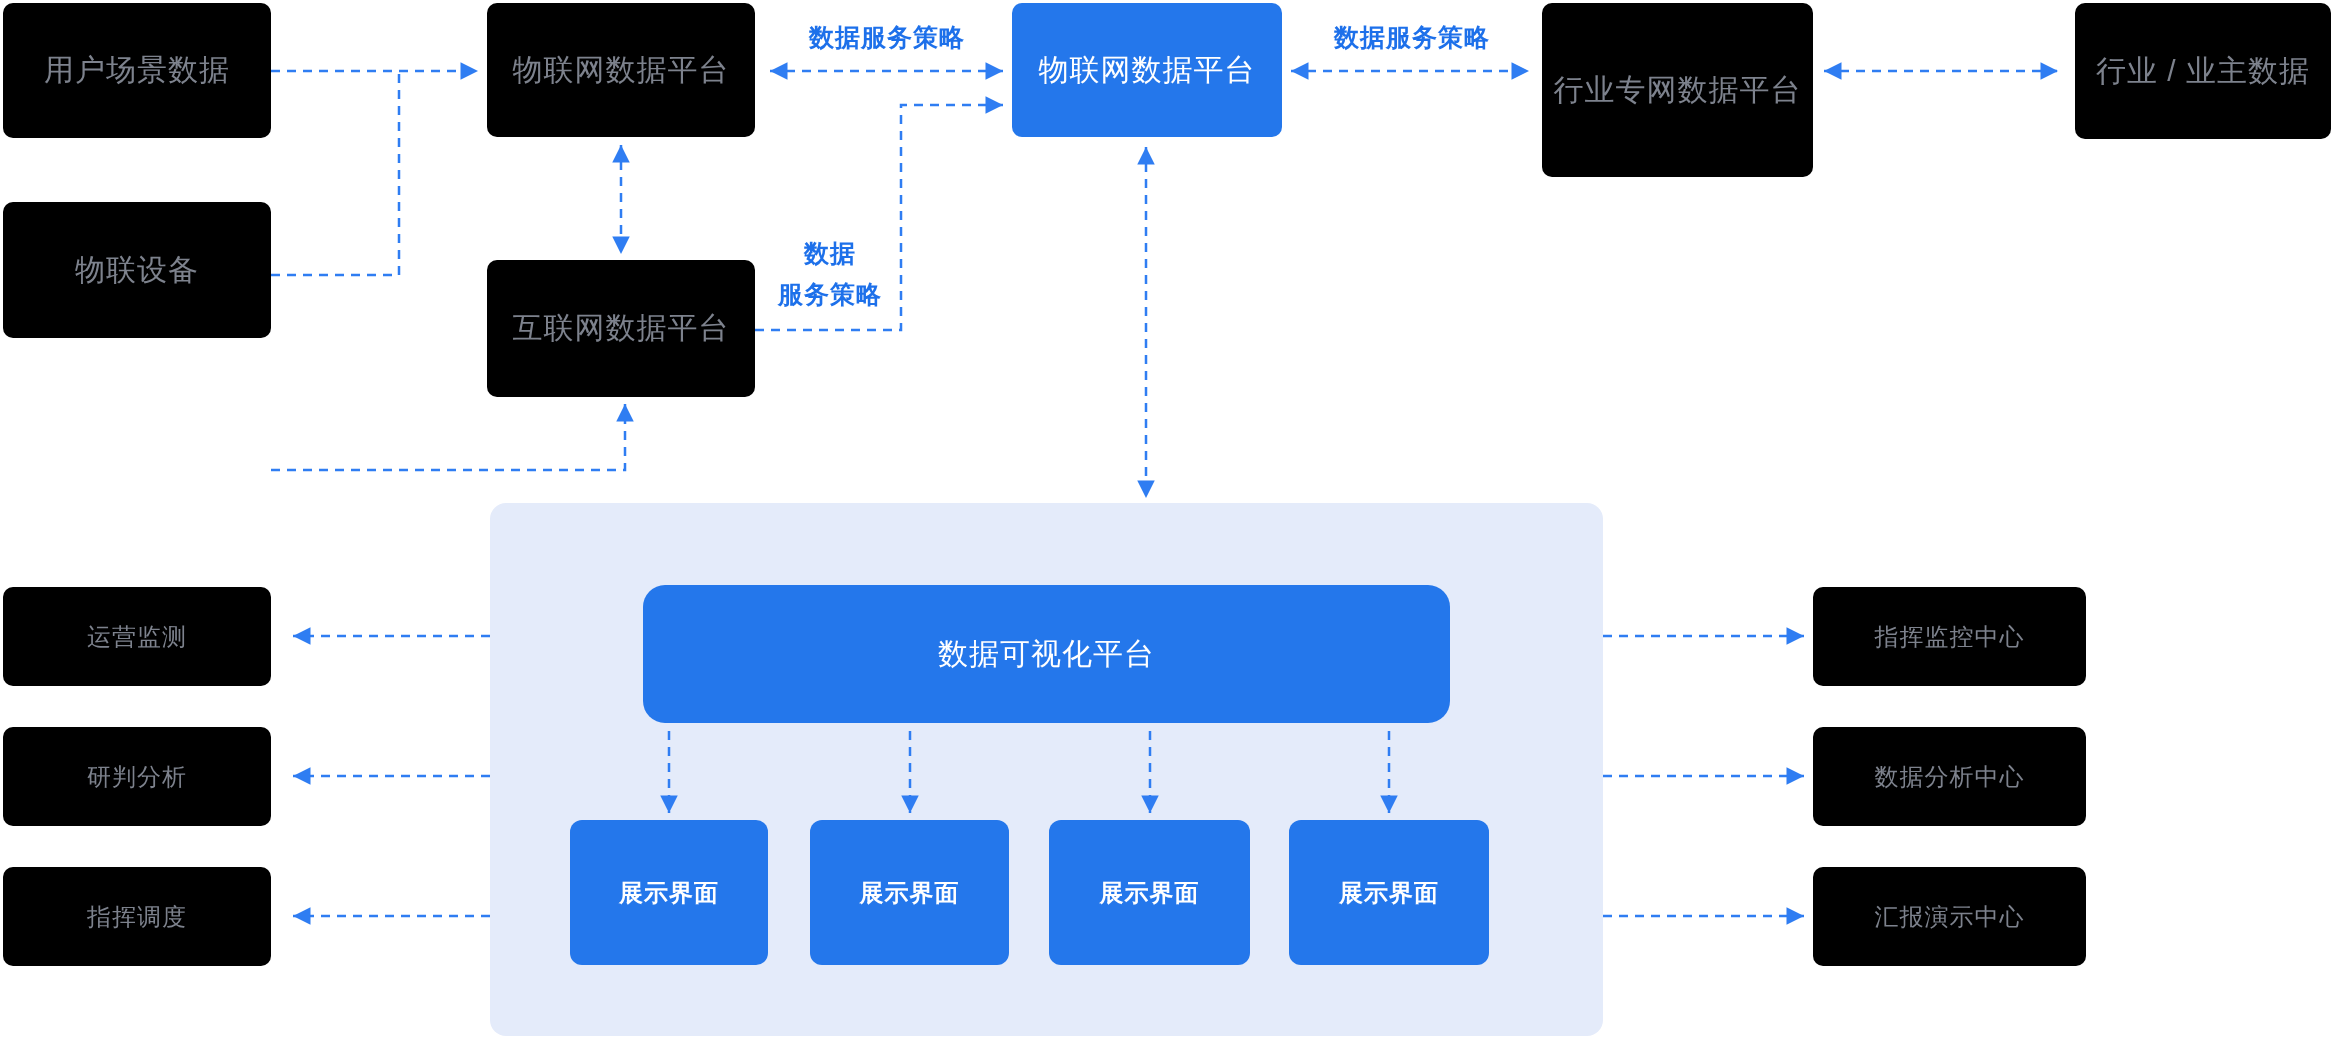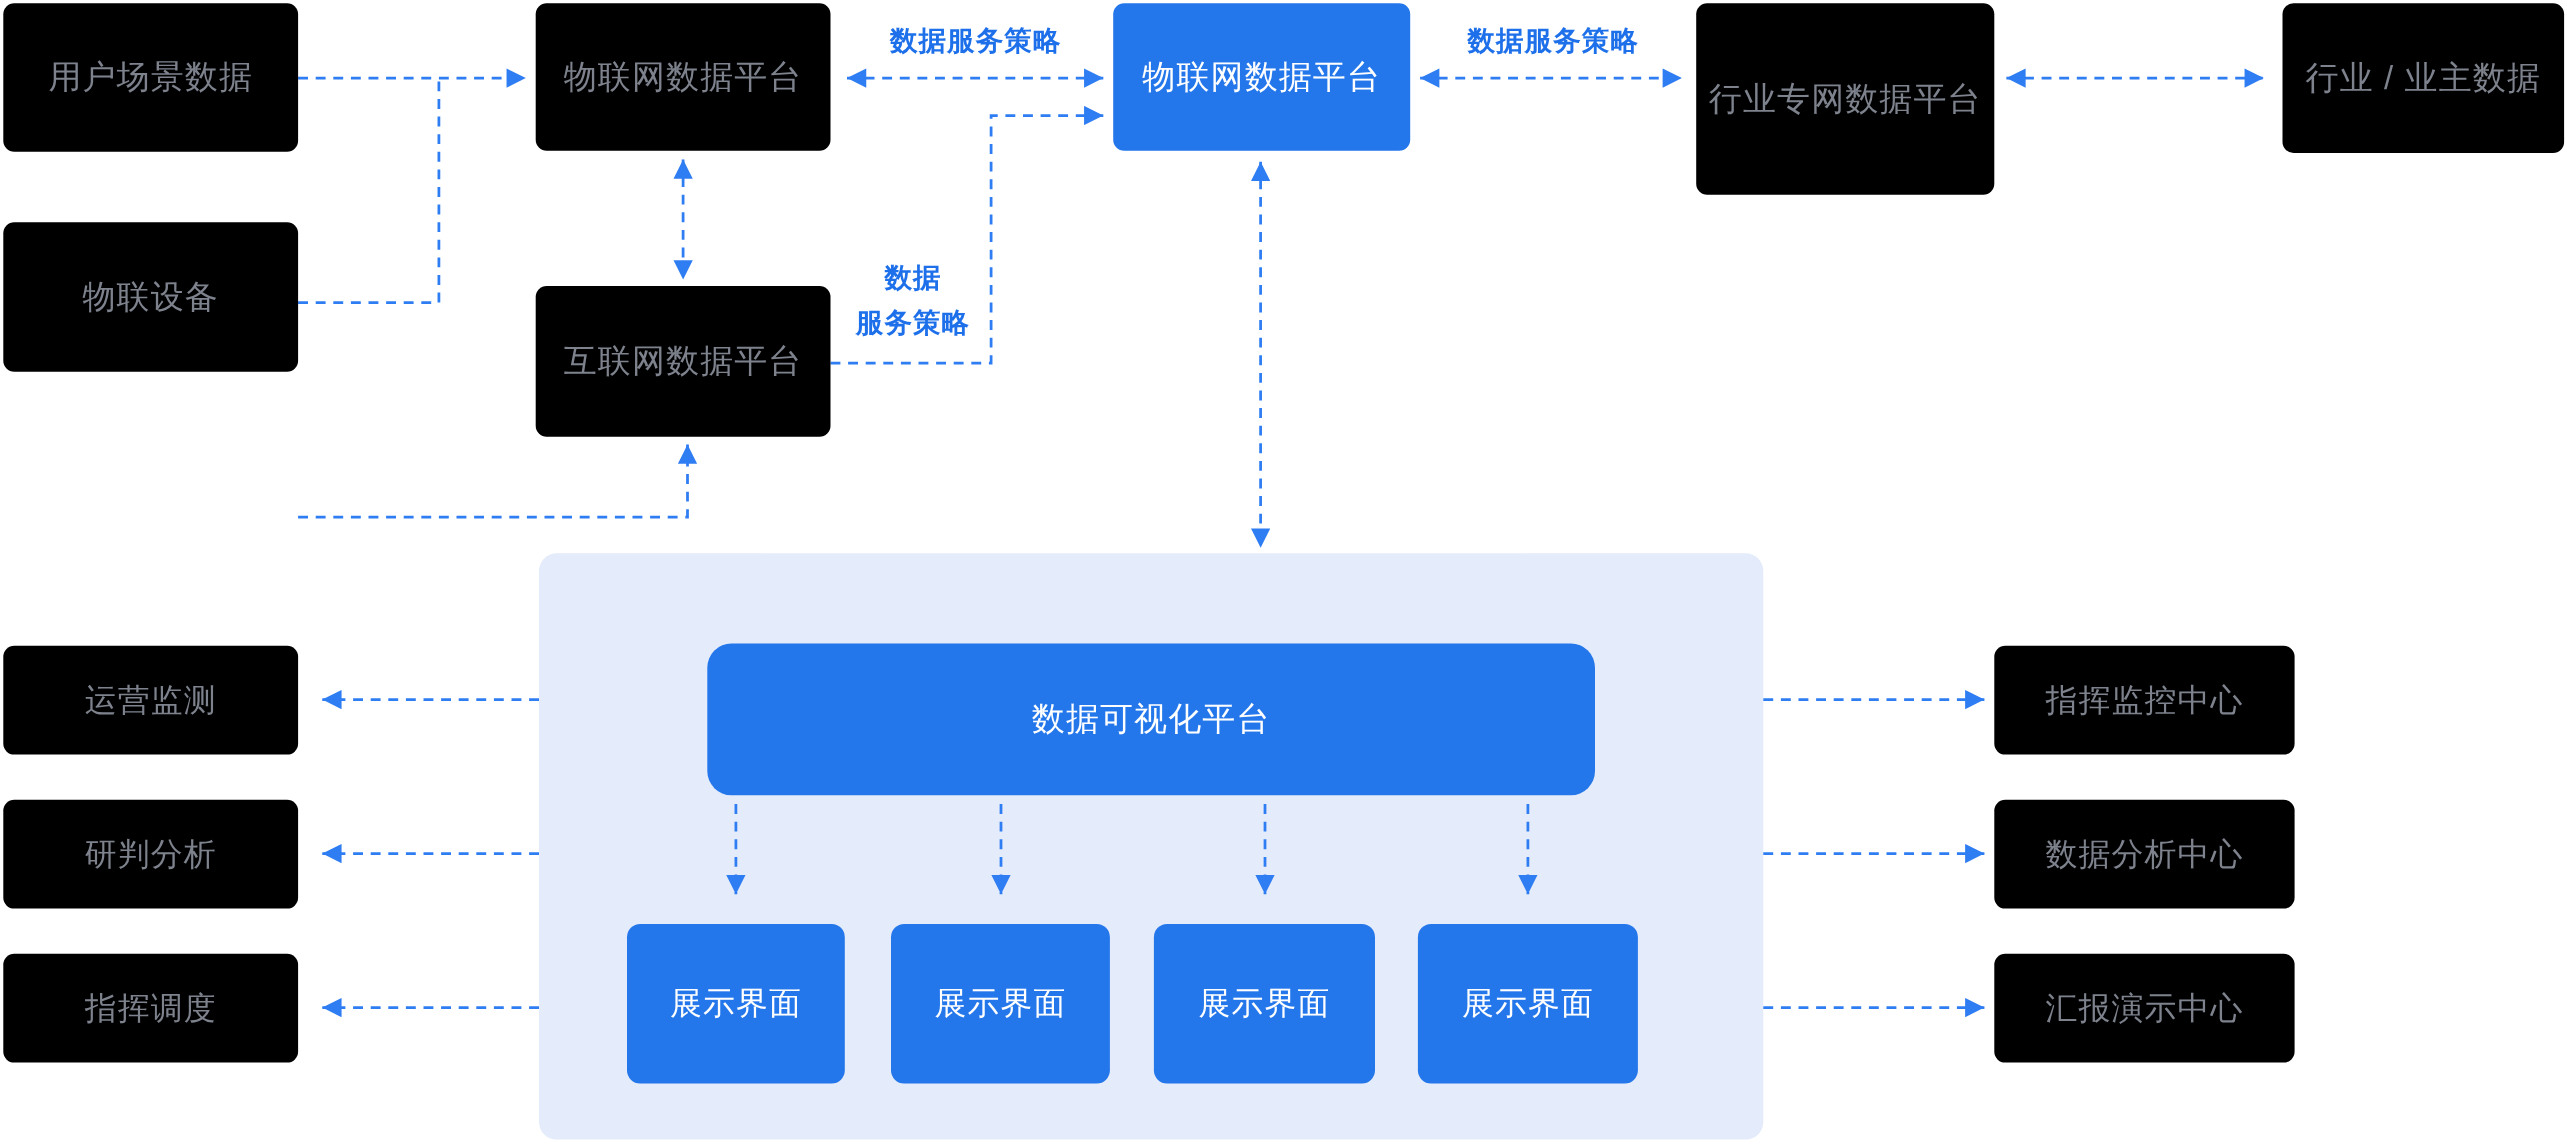--- a/index.html
+++ b/index.html
@@ -7,30 +7,30 @@
     position:relative;width:2334px;height:1040px;background:#ffffff;overflow:hidden;
     font-family:"Liberation Sans", sans-serif;
   }
   .node{
     position:absolute;display:flex;align-items:center;justify-content:center;
     box-sizing:border-box;text-align:center;letter-spacing:1px;
   }
   .node.light{
     background:#000000;color:#7D828D;font-size:30px;border-radius:10px;font-weight:400;
   }
-  .node.light.small{font-size:29px;}
+  .node.light.small{font-size:24px;}
   .node.blue{
     background:#2477EB;color:#ffffff;border-radius:10px;
   }
   .node.blue.main{font-size:30px;font-weight:500;}
   .container-box{
     position:absolute;background:#E4EBFA;border-radius:16px;
   }
   .node.blue.wide{font-size:30px;font-weight:500;border-radius:22px;}
-  .node.blue.panel{font-size:29px;font-weight:400;border-radius:12px;margin-top:20px;}
+  .node.blue.panel{font-size:24px;font-weight:700;border-radius:12px;}
   .edge-label{
     position:absolute;color:#1D70EA;font-size:25px;font-weight:700;
     text-align:center;line-height:27px;letter-spacing:1px;
   }
   .edge-label.two-line{line-height:41px;}
   svg.arrow-layer{position:absolute;left:0;top:0;}
   svg .edge{fill:none;stroke:#2F7DF2;stroke-width:2.5;stroke-dasharray:9 7;}
 </style>
 </head>
 <body>

